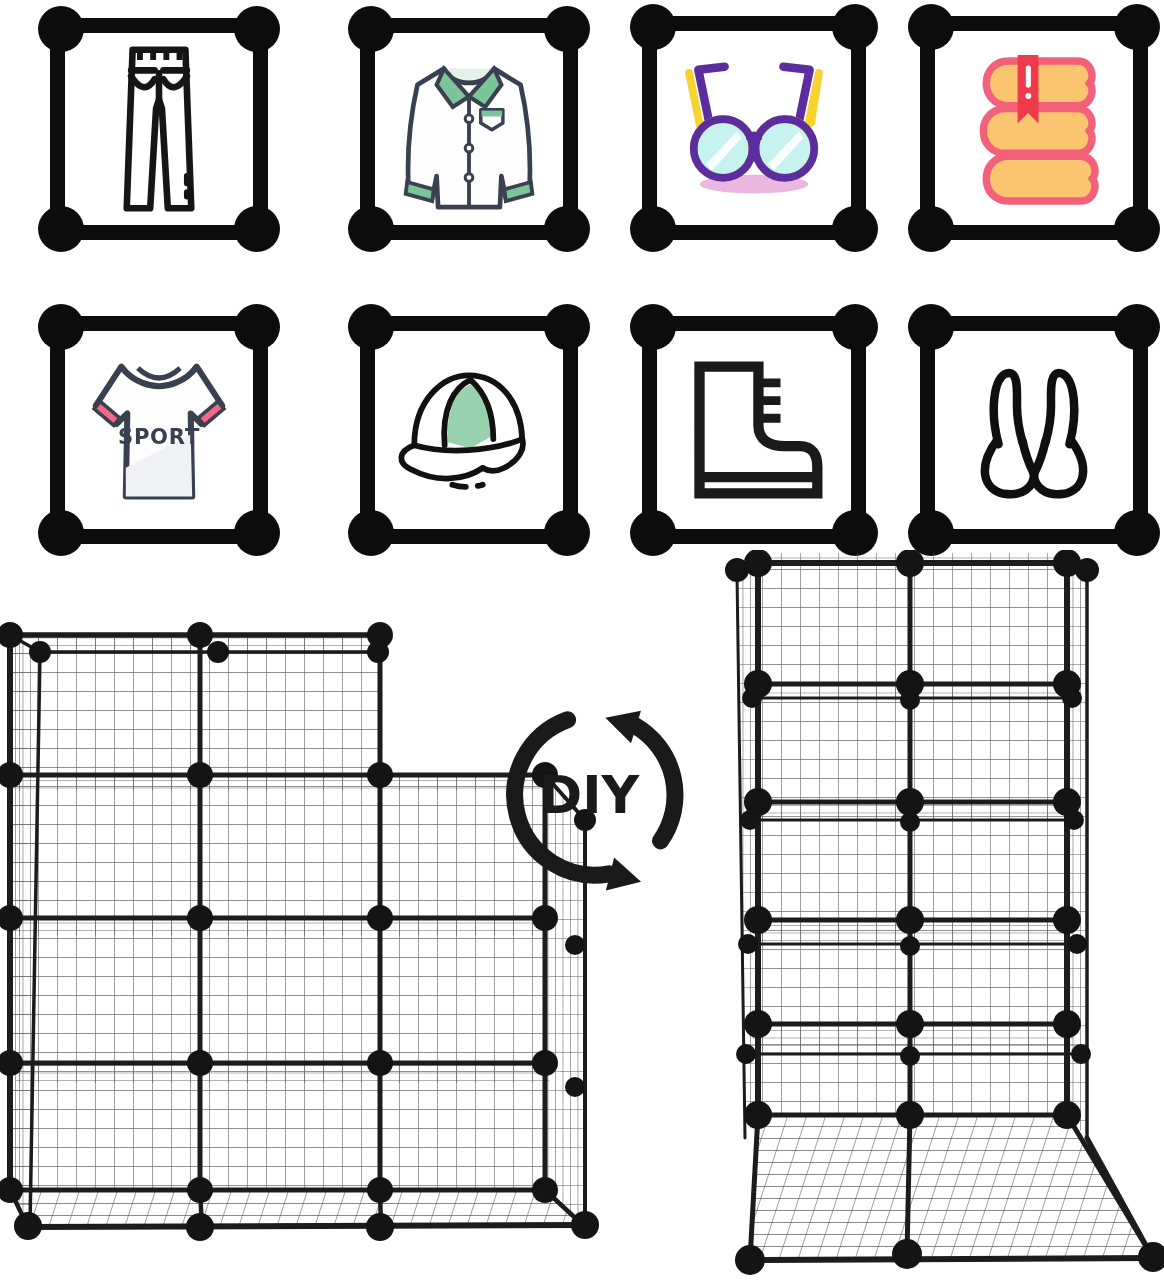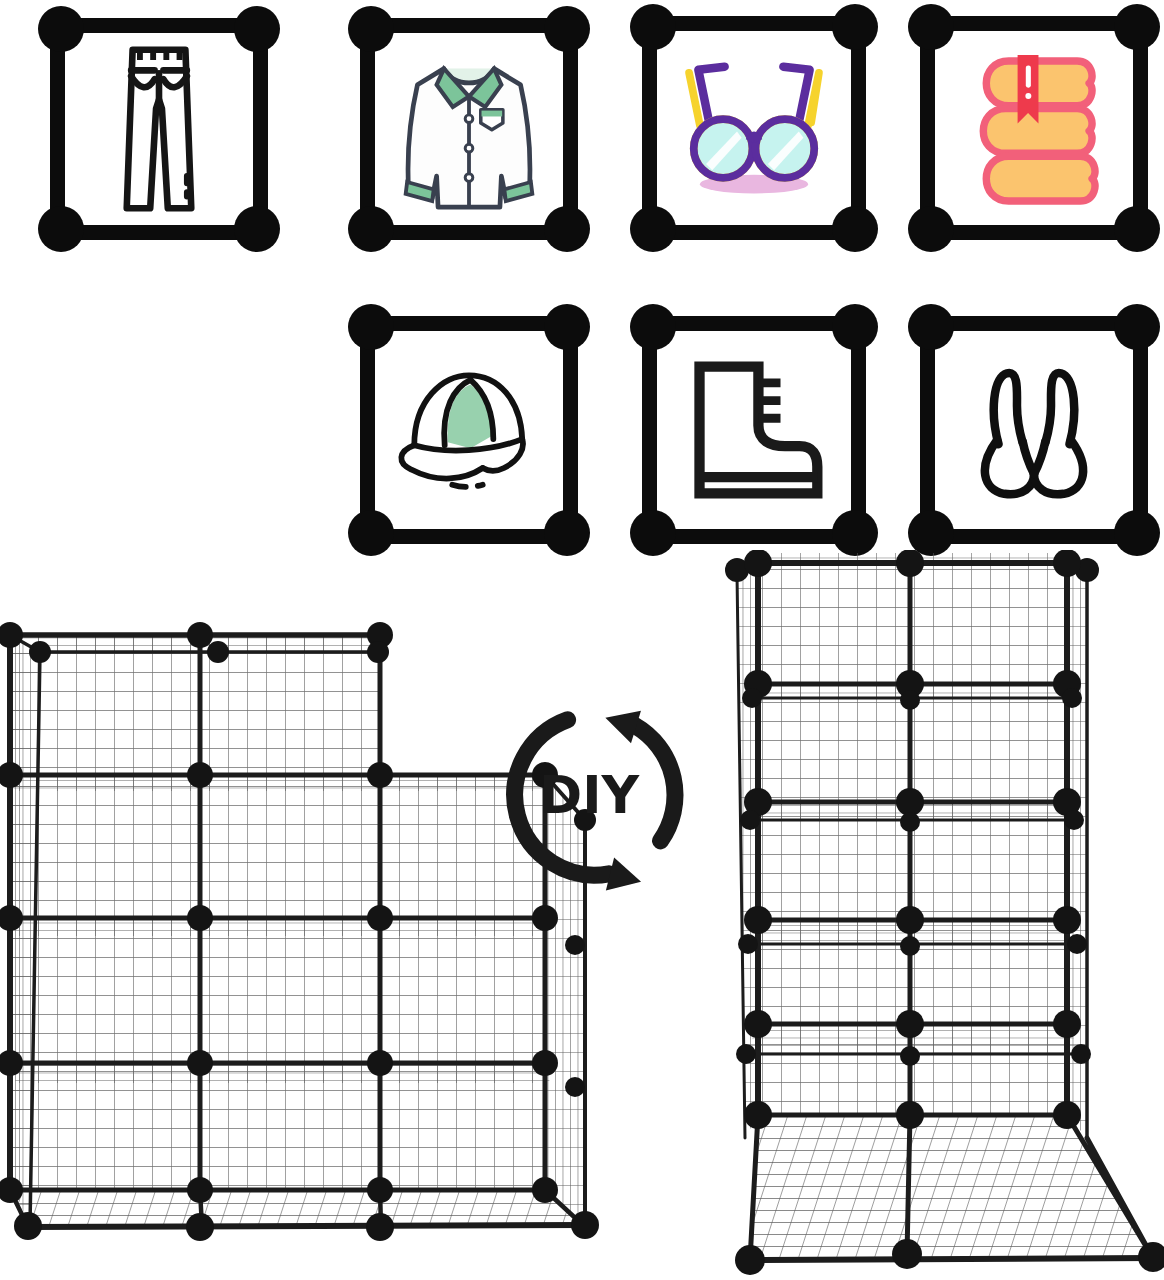--- a/index.html
+++ b/index.html
@@ -100,20 +100,34 @@
         <path d="M38,10 L84,10 C94,10 96,22 92,25 C96,28 94,40 84,40 L38,40 C18,40 18,10 38,10 Z" fill="#fbc46e"></path>
         <path d="M36,42 L84,42 C94,42 96,54 92,57 C96,60 94,72 84,72 L36,72 C16,72 16,42 36,42 Z" fill="#fbc46e"></path>
         <path d="M38,74 L86,74 C96,74 98,86 94,89 C98,92 96,104 86,104 L38,104 C18,104 18,74 38,74 Z" fill="#fbc46e"></path>
       </g>
       <path d="M44,6 H58 V52 L51,45 L44,52 Z" fill="#ee3a4c"></path>
       <rect x="49.5" y="13" width="3.4" height="15" rx="1.6" fill="#ffffff"></rect>
       <circle cx="51.2" cy="33.5" r="2" fill="#ffffff"></circle>
     </svg>
   </div>
 
+  <div class="module" style="left:50px;top:316px;width:218px;height:228px">
+    <span class="dot tl"></span>
+      <span class="dot tr"></span>
+    <span class="dot bl"></span>
+      <span class="dot br"></span>
+    <svg width="166" height="166" viewBox="0 0 110 110">
+      <path d="M30,13 L13,39 L27,51 L34,44 L33,99 L77,99 L76,44 L83,51 L97,39 L80,13 C72,24 60,26 55,26 C50,26 38,24 30,13 Z" fill="#fdfdfe" stroke="#39404f" stroke-width="4" stroke-linejoin="round"></path>
+      <path d="M33,80 L76,58 L77,99 L33,99 Z" fill="#f0f1f4"></path>
+      <path d="M41,14 Q55,27 69,14" fill="none" stroke="#39404f" stroke-width="3.4"></path>
+      <polygon points="16,36 29,47 25,52 12,41" fill="#f2688c" stroke="#39404f" stroke-width="2.4"></polygon>
+      <polygon points="94,36 81,47 85,52 98,41" fill="#f2688c" stroke="#39404f" stroke-width="2.4"></polygon>
+      <text x="55" y="64" text-anchor="middle" font-size="14" font-weight="bold" letter-spacing="0.5" fill="#39404f">SPORT</text>
+    </svg>
+  </div>
 
   <div class="module" style="left:360px;top:316px;width:218px;height:228px">
     <span class="dot tl"></span>
       <span class="dot tr"></span>
     <span class="dot bl"></span>
       <span class="dot br"></span>
     <svg width="168" height="152" viewBox="0 0 110 100">
       <path d="M41,58 C40,36 46,24 56,20 C64,26 69,38 70,54 L56,62 Z" fill="#98d1ae"></path>
       <g fill="none" stroke="#111111" stroke-width="3.8" stroke-linecap="round">
         <path d="M19,60 C19,30 38,14 55,14 C74,14 89,30 90,56"></path>

